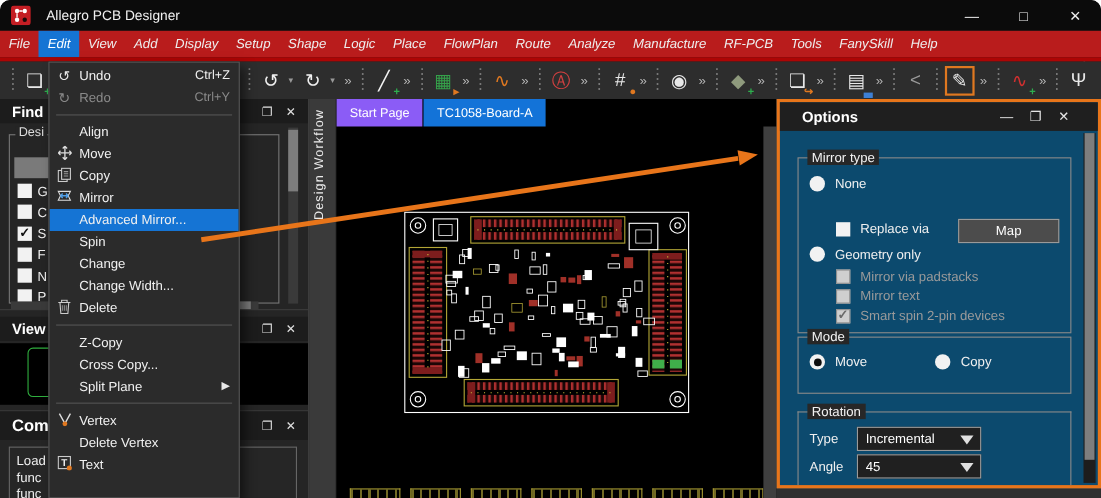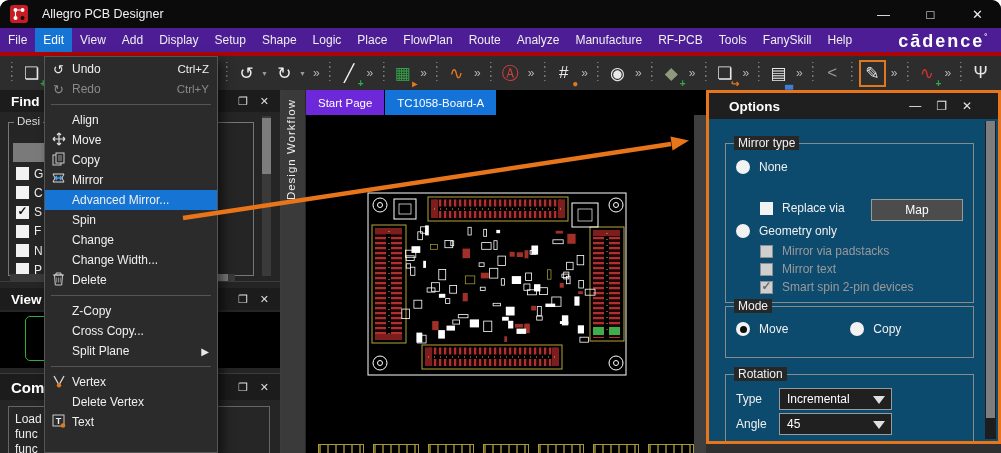--- a/index.html
+++ b/index.html
@@ -7,21 +7,21 @@
   .window { position:relative; width:1001px; height:453px; background:#1e1e1e; overflow:hidden; border-radius:9px 9px 0 0; }
 
   
   .titlebar { position:absolute; left:0; top:0; width:100%; height:28px; background:#0b0b0b; display:flex; align-items:center; border-radius:9px 9px 0 0; }
   .app-icon { margin-left:10px; width:18px; height:18px; flex:none; }
   .title-text { color:#f0f0f0; font-size:12.5px; margin-left:14px; }
   .win-controls { margin-left:auto; display:flex; height:100%; }
   .win-btn { width:47px; height:100%; display:flex; align-items:center; justify-content:center; color:#eee; font-size:13px; }
 
   
-  .menubar { position:absolute; left:0; top:28px; width:100%; height:24px; background:#4c1d95; display:flex; align-items:flex-end; color:#eee; font-size:12px; }
+  .menubar { position:absolute; left:0; top:28px; width:100%; height:24px; background:#b91c1c; display:flex; align-items:center; color:#eee; font-size:12px;font-style:italic; }
   .menubar-items { display:flex; align-items:center; height:100%; }
   .menu-item { padding:0 8px; height:100%; display:flex; align-items:center; cursor:default; }
   .menu-item.active { background:#1574d4; color:#fff; }
   .brand { margin-left:auto; margin-right:12px; color:#fff; font-size:18px; font-weight:bold; letter-spacing:2px; display:flex;margin-top:48px; }
   .brand sup { font-size:7px; margin-top:2px; }
   .redline { position:absolute; left:0; top:52px; width:100%; height:4px; background:#ad0505; }
 
   
   .toolbar { position:absolute; left:0; top:56px; width:100%; height:34px; background:#2d2d2d; display:flex; align-items:center; padding-left:6px; overflow:hidden; }
   .tb-group { display:flex; align-items:center; flex:none; }
@@ -58,21 +58,21 @@
   .cmd-panel .phead { height:26px; font-size:15px; }
   .cmd-box { position:absolute; left:8px; top:32px; right:10px; bottom:-6px; border:1px solid #666; background:#262626; padding:5px 6px; }
   .cmd-line { color:#eee; font-size:12px; line-height:15px; white-space:nowrap; }
 
   
   .workflow-strip { position:absolute; left:281px; top:90px; width:25px; height:363px; background:#3a3a3a; border-right:1px solid #262626; }
   .workflow-label { position:absolute; top:9px; left:4px; writing-mode:vertical-rl; transform:rotate(180deg); color:#ececec; font-size:11.5px; letter-spacing:1px; white-space:nowrap; }
 
   .workarea { position:absolute; left:306px; top:90px; width:400px; height:363px; background:#000; }
   .tabs { position:absolute; left:0; top:0; height:25px; display:flex; }
-  .tab { padding:0 12px; display:flex; align-items:center; color:#fff; font-size:11.5px; background:#6d28d9; margin-right:1px; white-space:nowrap; }
+  .tab { padding:0 12px; display:flex; align-items:center; color:#fff; font-size:11.5px; background:#8b5cf6; margin-right:1px; white-space:nowrap; }
   .tab.active { background:#1373d8; }
   .canvas { position:absolute; left:0; top:25px; right:12px; bottom:0; background:#000; overflow:hidden; }
   .canvas-scrollstrip { position:absolute; right:0; top:25px; width:12px; bottom:0; background:#3f3f3f; }
   .board-svg { position:absolute; left:58px; top:72px; }
   .bottomrow { position:absolute; left:12px; bottom:0; height:9px; display:flex; gap:9px; }
   .brbox { width:46px; height:9px; border:1px solid #a89b33; border-bottom:none; flex:none;
     background-image:repeating-linear-gradient(90deg, rgba(190,176,60,.6) 0 2px, transparent 2px 8px); }
 
   
   .edit-menu { position:absolute; left:44px; top:56px; width:174px; height:397px; background:#2b2b2b; border:1px solid #555; box-shadow:5px 5px 10px rgba(0,0,0,.55); z-index:40; padding-top:2px; overflow:hidden; }

